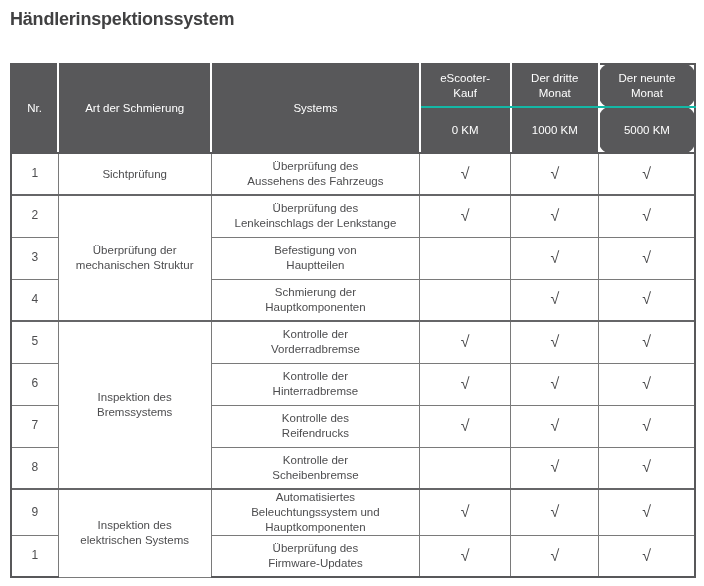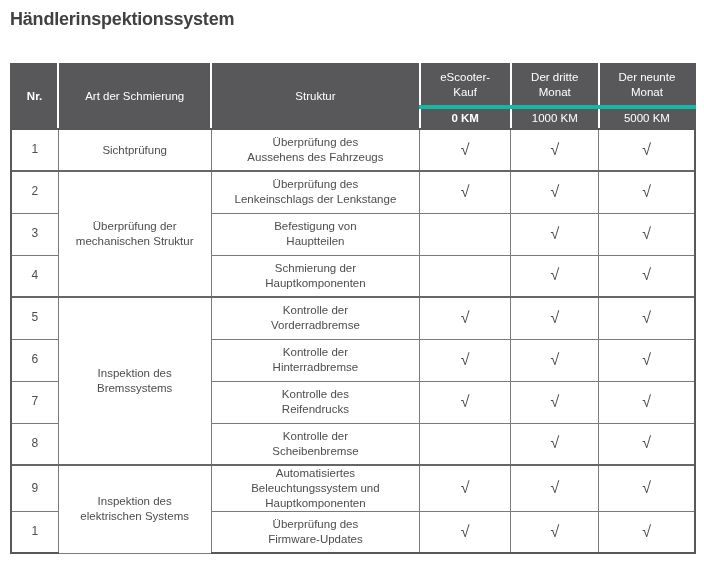--- a/index.html
+++ b/index.html
@@ -40,26 +40,26 @@
     background:var(--header-bg);
     color:var(--header-text);
     font-weight:normal;
     font-size:11.5px;
     line-height:1.3;
     white-space:pre-line;
     border:2px solid #ffffff;
     height:43px;
     vertical-align:middle;
   }
-  thead tr.km-row th{height:22px;text-align:center;}
-  thead th:first-child{border-left:2px solid var(--border-dark);font-weight:bold;}
-  thead th:last-child{border-right:2px solid var(--border-dark);}
+  thead tr.km-row th{height:46px;text-align:center;}
+  thead th:first-child{border-left:2px solid var(--border-dark);}
+  thead th:last-child{border-right:2px solid var(--border-dark);border-radius:11px;}
   thead tr:first-child th{border-top:2px solid var(--border-dark);}
   thead th{border-bottom:2px solid var(--border-dark);}
-  thead tr:first-child th.split{border-bottom:4px solid #14b8a6;margin-left:8px;}
+  thead tr:first-child th.split{border-bottom:2px solid #14b8a6;margin-left:8px;}
 
   tbody td{
     border:1px solid var(--border);
     height:42px;
     font-size:11.5px;
     line-height:1.3;
     white-space:pre-line;
     vertical-align:middle;
     color:var(--body-text);
   }
@@ -82,21 +82,21 @@
         <col class="c-art">
         <col class="c-projekt">
       <col class="c-k0">
         <col class="c-k1">
         <col class="c-k3">
     </colgroup>
     <thead>
       <tr>
         <th rowspan="2">Nr.</th>
         <th rowspan="2">Art der Schmierung</th>
-        <th rowspan="2">Struktur</th>
+        <th rowspan="2">Systems</th>
         <th class="split">eScooter-
 Kauf</th>
         <th class="split">Der dritte
 Monat</th>
         <th class="split">Der neunte
 Monat</th>
       </tr>
       <tr class="km-row">
         <th>0 KM</th>
         <th>1000 KM</th>

